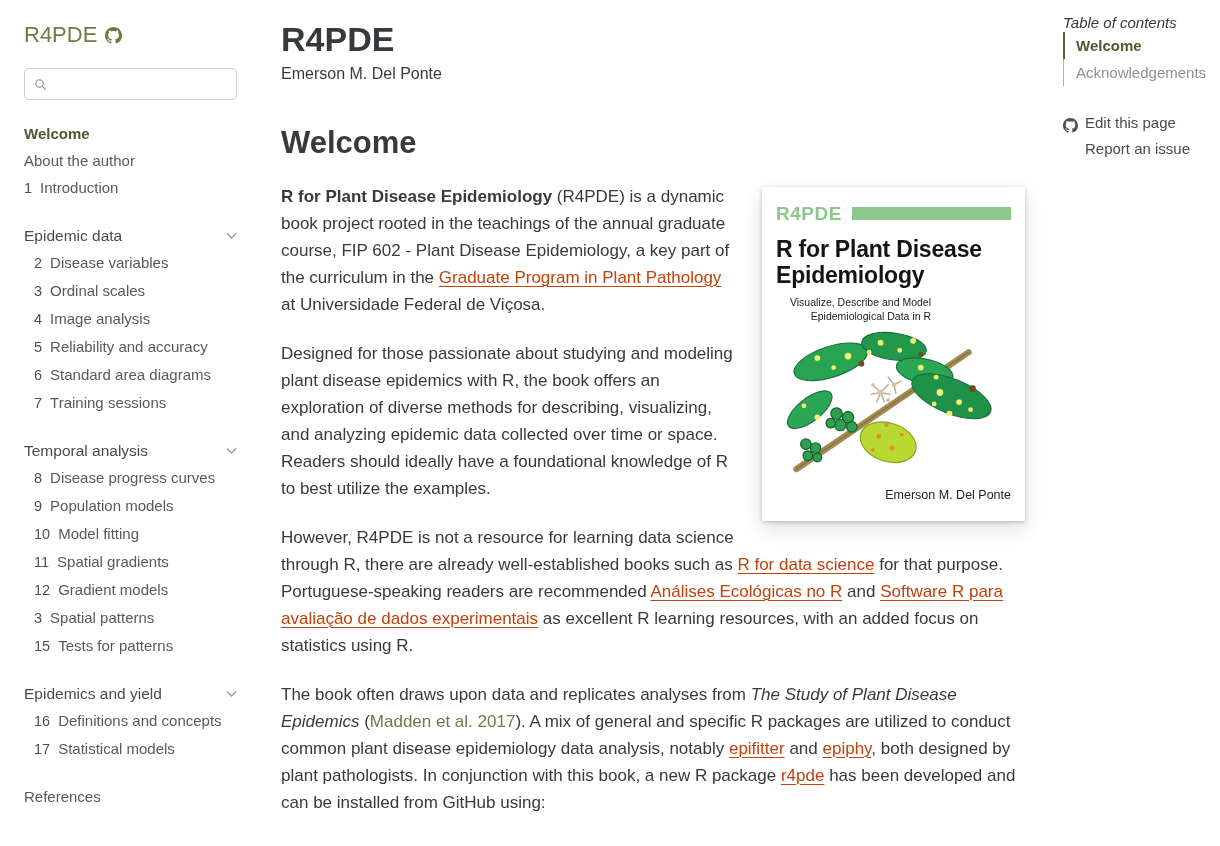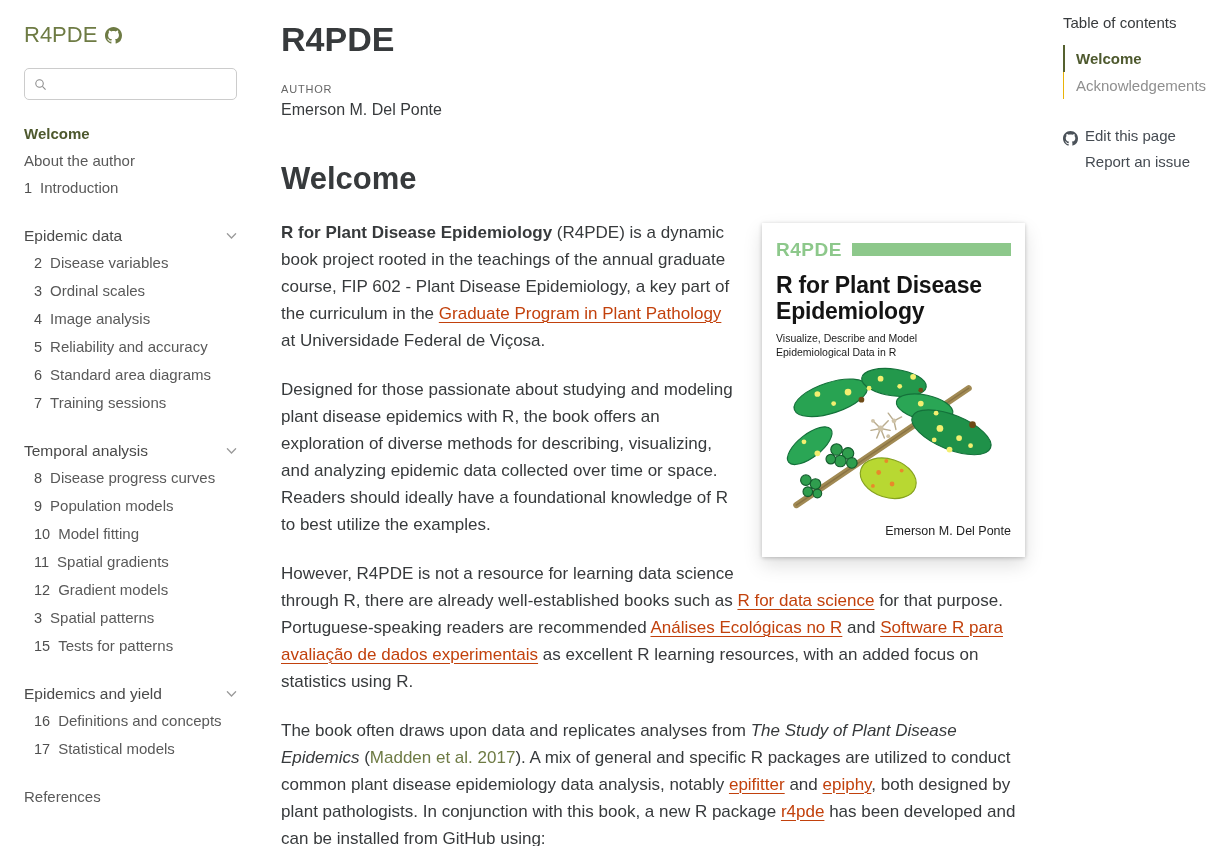--- a/index.html
+++ b/index.html
@@ -44,27 +44,27 @@
   .cite{color:#6e7b44;text-decoration:none;cursor:pointer;}
 
   
   .cover{float:right;width:263px;height:334px;box-sizing:border-box;margin:4px 0 30px 24px;
     padding:13px 14px 10px 14px;background:#ffffff;
     box-shadow:0 1px 4px rgba(0,0,0,.22),0 8px 18px rgba(0,0,0,.13);}
   .cover-brandrow{display:flex;align-items:center;gap:10px;}
   .cover-brand{font-weight:bold;font-size:19px;color:#8dc88b;letter-spacing:.5px;}
   .cover-bar{flex:1;height:13px;background:#8dc88b;}
   .cover-title{font-size:23px;line-height:1.13;font-weight:bold;color:#141414;margin-top:9px;letter-spacing:-.2px;}
-  .cover-subtitle{font-size:10.5px;line-height:1.32;color:#1a1a1a;margin-top:8px;max-width:155px;}
+  .cover-subtitle{font-size:10.5px;line-height:1.32;color:#1a1a1a;margin-top:8px;max-width:155px;text-align:right;}
   .cover-art{display:block;margin:0 auto;width:225px;height:158px;}
   .cover-author{text-align:right;font-size:12.5px;color:#222222;margin-top:0;}
 
   
   .toc{box-sizing:border-box;padding:14px 8px 0 38px;font-size:15px;}
-  .toc-title{color:#373a3c;margin-bottom:14px;}
+  .toc-title{color:#373a3c;margin-bottom:1px;font-style:italic;}
   .toc-list{list-style:none;margin:0;padding:0;}
   .toc-list a{display:block;padding:4px 0 4px 12px;border-left:1px solid #eab308;
     color:#8f8f8f;text-decoration:none;cursor:pointer;line-height:19px;}
   .toc-list li.active a{border-left:2px solid #55612f;padding-left:11px;color:#4e592e;font-weight:bold;}
   .toc-links{margin-top:24px;}
   .toc-link{display:flex;align-items:flex-end;gap:7px;color:#454b52;text-decoration:none;
     cursor:pointer;padding:3px 0;line-height:20px;}
   .toc-link svg{width:15px;height:15px;fill:#4b5259;flex:none;}
   .toc-link.no-icon{padding-left:22px;}
 </style>
@@ -185,21 +185,20 @@
           <span class="lbl">Statistical models</span>
         </a>
         <a class="nav-item nav-gap">
           <span class="lbl">References</span>
         </a>
       </nav>
   </aside>
 
   <main>
     <h1 class="page-title">R4PDE</h1>
-    <div class="author-label">AUTHOR</div>
     <div class="author-name">Emerson M. Del Ponte</div>
     <h2 class="section-title">Welcome</h2>
 
     <div class="article">
       <figure class="cover" style="margin-top:4px;">
         <div class="cover-brandrow">
           <span class="cover-brand">R4PDE</span>
           <span class="cover-bar"></span>
         </div>
         <div class="cover-title">R for Plant Disease Epidemiology</div>

